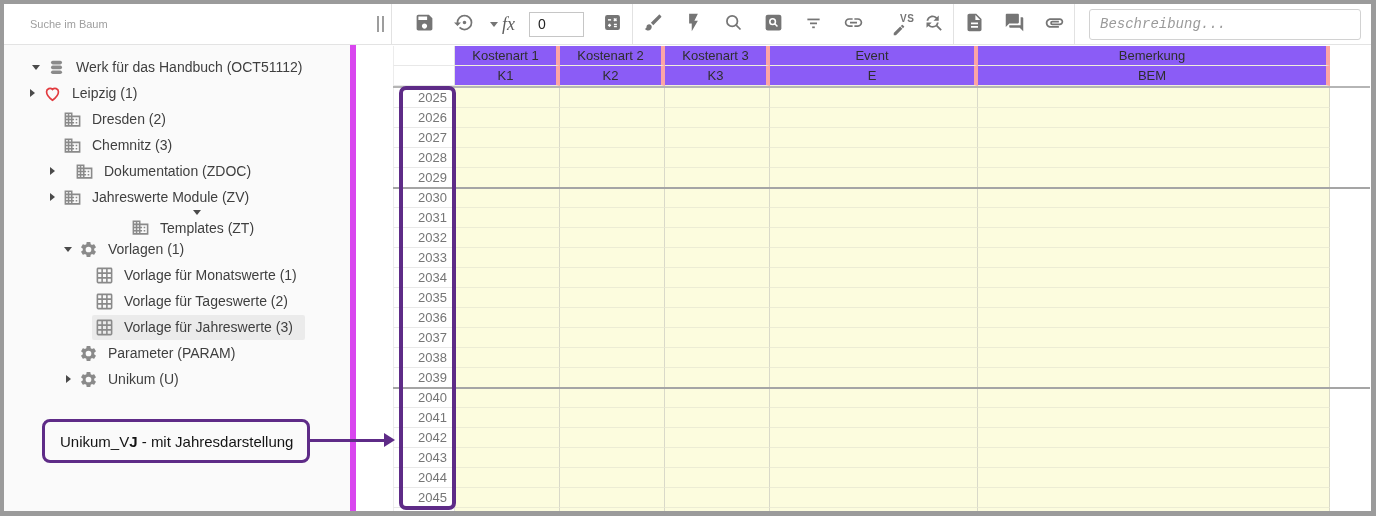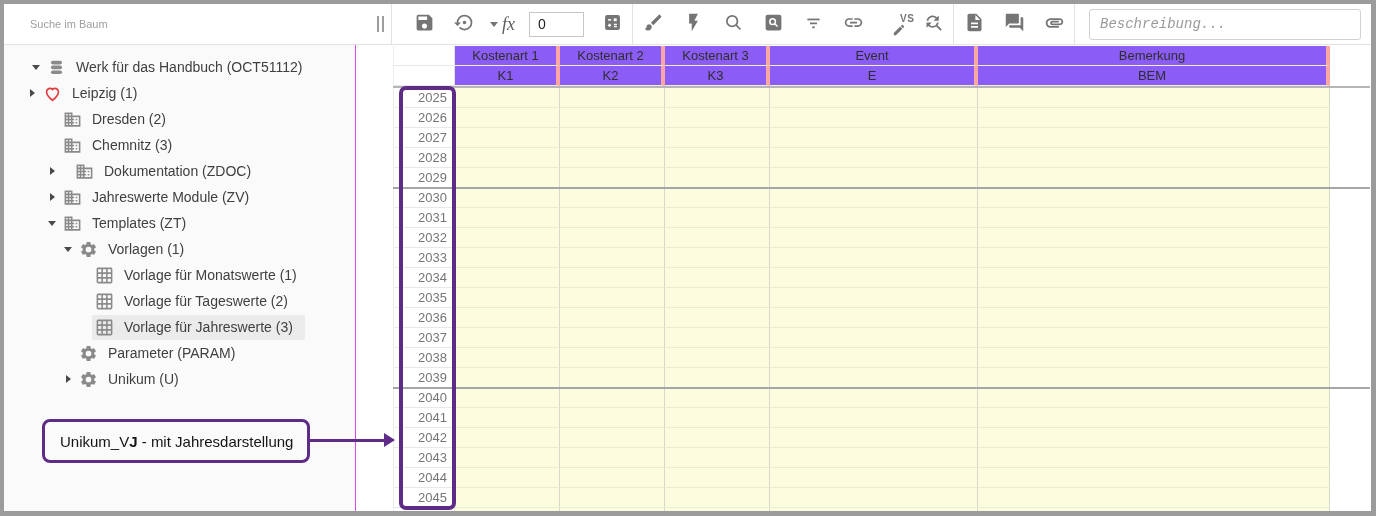--- a/index.html
+++ b/index.html
@@ -26,21 +26,21 @@
   .fx-caret { width:0; height:0; border-left:4px solid transparent; border-right:4px solid transparent; border-top:5px solid #757575; margin-right:4px; }
   .fx-label { font-family:"Liberation Serif", serif; font-style:italic; font-size:18px; color:#5e5e5e; }
   .num-input { width:55px; height:25px; border:1px solid #C6C6C6; margin:0 8px; padding-left:8px; font-size:14px; color:#222; flex:none; font-family:"Liberation Sans", sans-serif; }
   .vs-ic { position:relative; width:24px; height:22px; }
   .vs-t { position:absolute; left:18px; top:0; font-size:10px; font-weight:bold; color:#757575; letter-spacing:.5px; }
   .vs-ic svg { position:absolute; right:-2px; bottom:-2px; width:14px; height:14px; }
   .desc-input { flex:1; max-width:276px; height:31px; border:1px solid #D2D2D2; border-radius:3px; margin-left:14px; margin-right:10px; padding-left:10px; font-size:14px; color:#444; font-family:Liberation Mono, monospace; }
   .desc-input::placeholder { color:#9A9A9A; font-style:italic; }
 
   
-  .sidebar { position:absolute; left:0; top:41px; width:352px; height:466px; background:#FAFAFA; border-right:1px solid #d946ef; overflow:hidden; }
+  .sidebar { position:absolute; left:0; top:41px; width:352px; height:466px; background:#FAFAFA; border-right:6px solid #d946ef; overflow:hidden; }
   .tree { padding-top:9px; }
   .tree-row { height:26px; display:flex; align-items:center; font-size:14px; color:#3F3F3F; cursor:pointer; }
   .arrow { width:16px; flex:none; display:flex; align-items:center; justify-content:center; }
   .arr-down { width:0; height:0; border-left:4.5px solid transparent; border-right:4.5px solid transparent; border-top:5.5px solid #4A4A4A; }
   .arr-right { width:0; height:0; border-top:4.5px solid transparent; border-bottom:4.5px solid transparent; border-left:5.5px solid #4A4A4A; }
   .row-inner { display:flex; align-items:center; padding:3px 12px 3px 3px; border-radius:2px; }
   .row-inner.sel { background:#EBEBEB; }
   .ticon { width:19px; height:19px; margin-right:10px; flex:none; }
   .ticon svg { width:19px; height:19px; }
 
@@ -234,21 +234,21 @@
           <span class="arrow">
             <span class="arr-right"></span>
           </span>
           <span class="row-inner">
             <span class="ticon"><svg viewBox="0 0 24 24" fill="#8A8A8A">
                 <path d="M12 7V3H2v18h20V7H12zM6 19H4v-2h2v2zm0-4H4v-2h2v2zm0-4H4V9h2v2zm0-4H4V5h2v2zm4 12H8v-2h2v2zm0-4H8v-2h2v2zm0-4H8V9h2v2zm0-4H8V5h2v2zm10 12h-8v-2h2v-2h-2v-2h2v-2h-2V9h8v10zm-2-8h-2v2h2v-2zm0 4h-2v2h2v-2z"></path>
               </svg></span>
             <span>Jahreswerte Module (ZV)</span>
           </span>
         </div>
-        <div class="tree-row" style="padding-left: 40px;">
+        <div class="tree-row" style="padding-left: 40px; flex-direction: column;">
           <span class="arrow">
             <span class="arr-down"></span>
           </span>
           <span class="row-inner">
             <span class="ticon"><svg viewBox="0 0 24 24" fill="#8A8A8A">
                 <path d="M12 7V3H2v18h20V7H12zM6 19H4v-2h2v2zm0-4H4v-2h2v2zm0-4H4V9h2v2zm0-4H4V5h2v2zm4 12H8v-2h2v2zm0-4H8v-2h2v2zm0-4H8V9h2v2zm0-4H8V5h2v2zm10 12h-8v-2h2v-2h-2v-2h2v-2h-2V9h8v10zm-2-8h-2v2h2v-2zm0 4h-2v2h2v-2z"></path>
               </svg></span>
             <span>Templates (ZT)</span>
           </span>
         </div>

